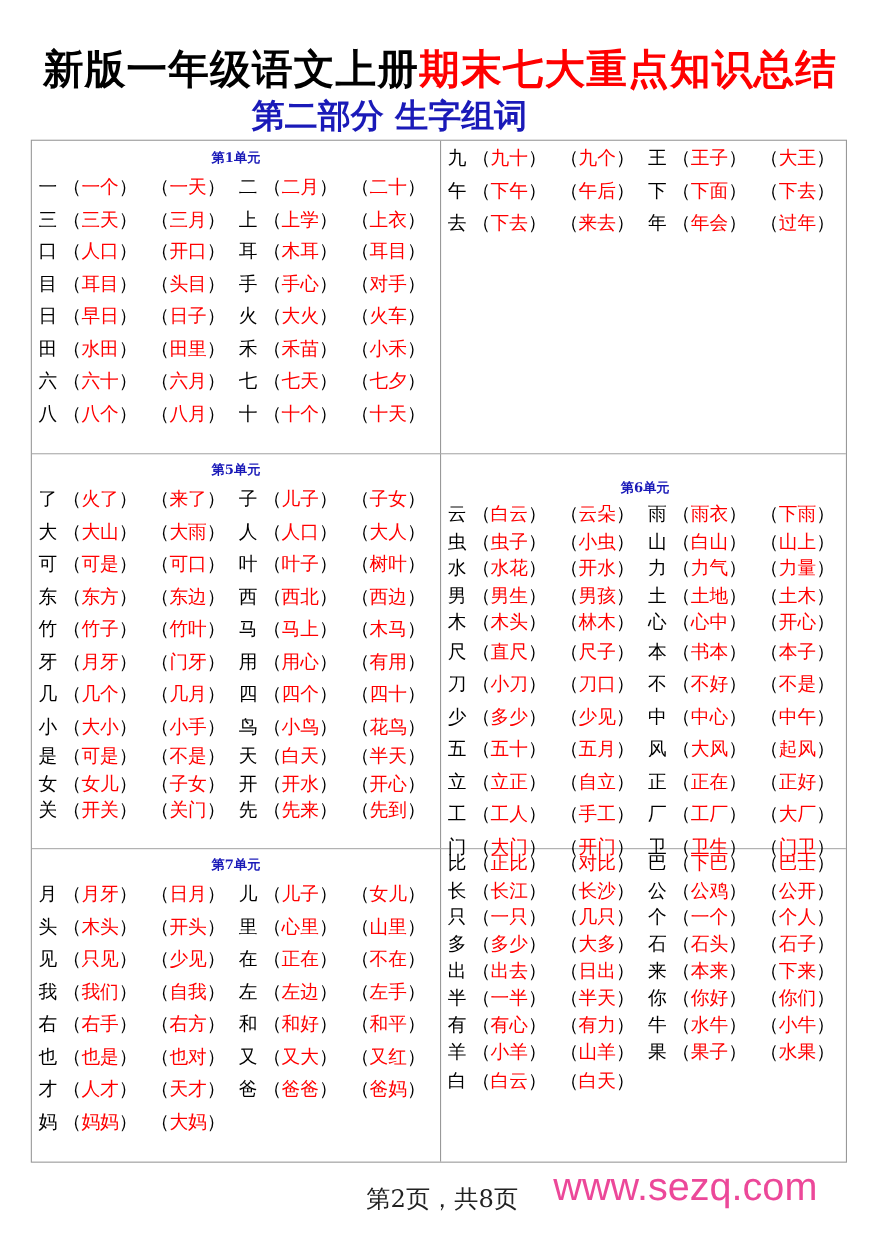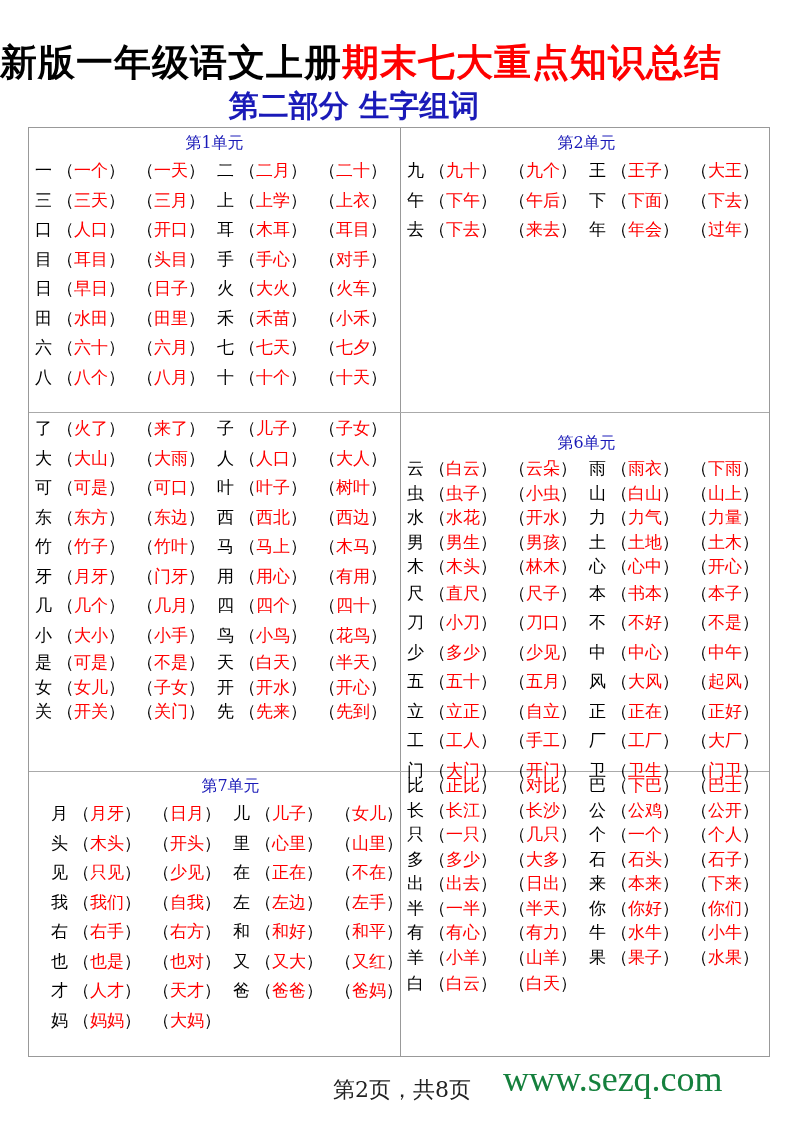--- a/index.html
+++ b/index.html
@@ -1,34 +1,34 @@
 <!DOCTYPE html>
 <html><head>
 <meta charset="utf-8">
 <style>
   html, body { margin:0; padding:0; background:#ffffff; }
   body { width:800px; height:1131px; position:relative; overflow:hidden; font-family:"DejaVu Sans", sans-serif; }
-  .title { position:absolute; top:38px; left:0; width:800px; font-size:37px; font-weight:bold; line-height:50px; letter-spacing:1px; white-space:nowrap; }
+  .title { position:absolute; top:38px; left:0; width:800px; text-align:center; font-size:37px; font-weight:bold; line-height:50px; letter-spacing:1px; white-space:nowrap; }
   .title .black { color:#000000; }
   .title .red { color:#ff0000; }
   .subtitle { position:absolute; top:86px; left:0; width:708px; text-align:center; font-size:30px; font-weight:bold; color:#1a1ab8; line-height:40px; white-space:nowrap; }
   .grid { position:absolute; left:28px; top:127px; width:742px; height:930px; border:1px solid #999; box-sizing:border-box; }
   .vline { position:absolute; left:371px; top:0; width:1px; height:100%; background:#999; }
   .hline { position:absolute; left:0; width:100%; height:1px; background:#aaa; }
   .cell { position:absolute; width:371px; box-sizing:border-box; }
-  .unit-title { text-align:center; font-size:16px; font-weight:normal; color:#1a1ab8; font-family:"DejaVu Serif", serif; line-height:26px; height:26px; }
+  .unit-title { text-align:center; font-size:12px; font-weight:bold; color:#1a1ab8; font-family:"DejaVu Serif", serif; line-height:26px; height:26px; }
   .row { display:flex; font-size:17px; line-height:29.5px; height:29.5px; white-space:nowrap; padding-left:6px; }
   .row.tight { height:24.5px; line-height:24.5px; }
   .half { display:flex; width:182px; }
   .ch { color:#000; width:22px; }
   .w { color:#ff0000; }
   .p { color:#000; }
   .word { width:80px; }
   .footer { position:absolute; top:1075px; left:320px; font-family:"DejaVu Serif", serif; font-size:22px; color:#222;margin-left:13px; }
-  .watermark { position:absolute; top:1058px; left:503px; font-family:Liberation Serif, serif; font-size:36px; color:#15803d; }
+  .watermark { position:absolute; top:1058px; left:503px; font-family:Liberation Sans, sans-serif; font-size:36px; color:#ec4899; }
 </style>
 </head>
 <body>
 
 <div class="title"><span class="black">新版一年级语文上册</span><span class="red">期末七大重点知识总结</span></div>
 <div class="subtitle">第二部分 生字组词</div>
 
 <div class="grid">
   <div class="vline"></div>
   <div class="hline" style="top:284px"></div>
@@ -127,21 +127,20 @@
           <span class="word"><span class="p">（</span><span class="w">八月</span><span class="p">）</span></span>
         </div>
         <div class="half">
           <span class="ch">十</span>
           <span class="word"><span class="p">（</span><span class="w">十个</span><span class="p">）</span></span>
           <span class="word"><span class="p">（</span><span class="w">十天</span><span class="p">）</span></span>
         </div>
       </div>
     </div>
   <div class="cell" style="left:372px;top:2px">
-      <div class="unit-title">第2单元</div>
       <div class="row">
         <div class="half">
           <span class="ch">九</span>
           <span class="word"><span class="p">（</span><span class="w">九十</span><span class="p">）</span></span>
           <span class="word"><span class="p">（</span><span class="w">九个</span><span class="p">）</span></span>
         </div>
         <div class="half">
           <span class="ch">王</span>
           <span class="word"><span class="p">（</span><span class="w">王子</span><span class="p">）</span></span>
           <span class="word"><span class="p">（</span><span class="w">大王</span><span class="p">）</span></span>
@@ -166,20 +165,21 @@
           <span class="word"><span class="p">（</span><span class="w">来去</span><span class="p">）</span></span>
         </div>
         <div class="half">
           <span class="ch">年</span>
           <span class="word"><span class="p">（</span><span class="w">年会</span><span class="p">）</span></span>
           <span class="word"><span class="p">（</span><span class="w">过年</span><span class="p">）</span></span>
         </div>
       </div>
     </div>
   <div class="cell" style="left:0;top:286px">
+      <div class="unit-title">第5单元</div>
       <div class="row">
         <div class="half">
           <span class="ch">了</span>
           <span class="word"><span class="p">（</span><span class="w">火了</span><span class="p">）</span></span>
           <span class="word"><span class="p">（</span><span class="w">来了</span><span class="p">）</span></span>
         </div>
         <div class="half">
           <span class="ch">子</span>
           <span class="word"><span class="p">（</span><span class="w">儿子</span><span class="p">）</span></span>
           <span class="word"><span class="p">（</span><span class="w">子女</span><span class="p">）</span></span>
@@ -446,21 +446,21 @@
           <span class="word"><span class="p">（</span><span class="w">大门</span><span class="p">）</span></span>
           <span class="word"><span class="p">（</span><span class="w">开门</span><span class="p">）</span></span>
         </div>
         <div class="half">
           <span class="ch">卫</span>
           <span class="word"><span class="p">（</span><span class="w">卫生</span><span class="p">）</span></span>
           <span class="word"><span class="p">（</span><span class="w">门卫</span><span class="p">）</span></span>
         </div>
       </div>
     </div>
-  <div class="cell" style="left:16px;top:645px">
+  <div class="cell" style="left:0;top:645px">
       <div class="unit-title">第7单元</div>
       <div class="row">
         <div class="half">
           <span class="ch">月</span>
           <span class="word"><span class="p">（</span><span class="w">月牙</span><span class="p">）</span></span>
           <span class="word"><span class="p">（</span><span class="w">日月</span><span class="p">）</span></span>
         </div>
         <div class="half">
           <span class="ch">儿</span>
           <span class="word"><span class="p">（</span><span class="w">儿子</span><span class="p">）</span></span>

